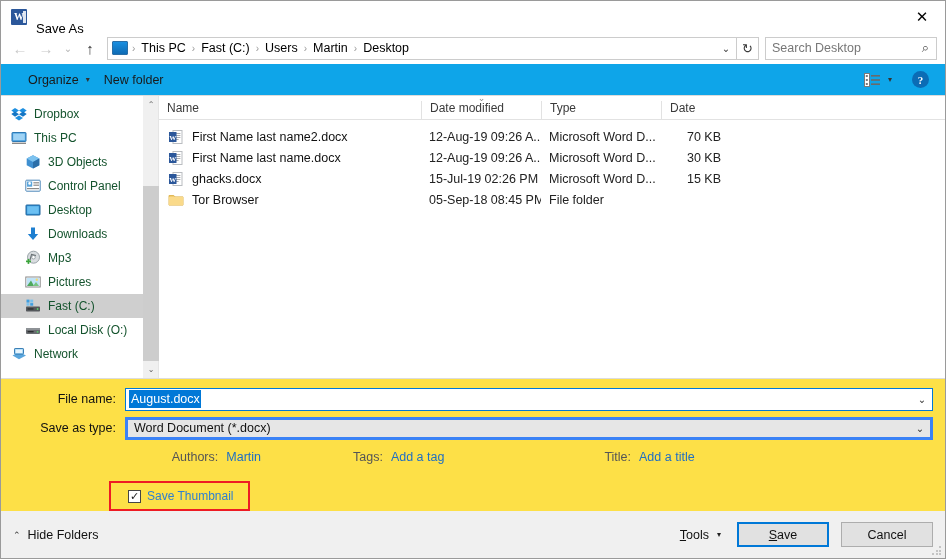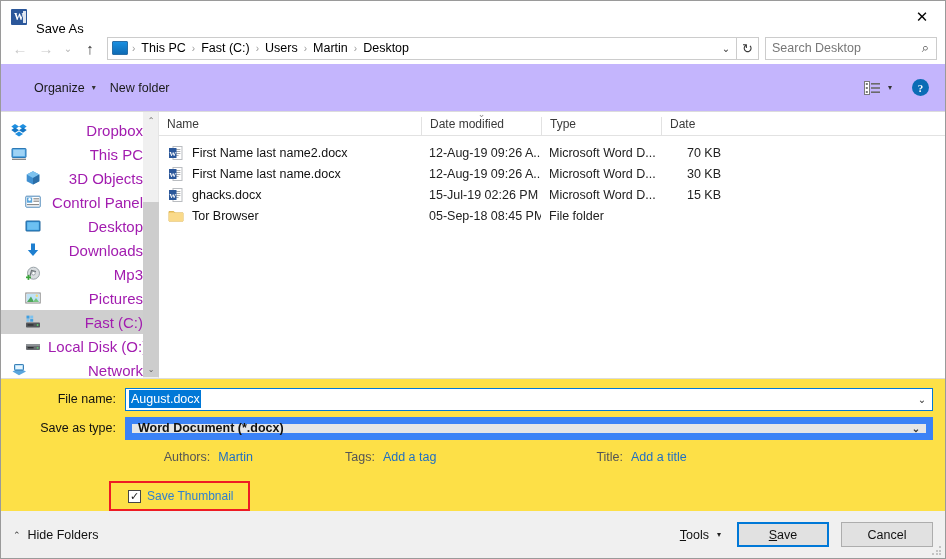--- a/index.html
+++ b/index.html
@@ -127,26 +127,26 @@
     background: #fff;
     display: flex; align-items: center;
     margin-left: 6px;
     flex: none;
   }
   #searchbox .ph { flex: 1; font-size: 12.5px; color: #777; padding-left: 6px; }
   #searchbox .mag { font-size: 13px; color: #4a4a4a; padding-right: 7px; }
 
   
   #cmdbar {
-    height: 48px;
-    display: flex;
-    align-items: center;
-    flex: none;
-    background: #c4b5fd;
-    padding-left: 26px;
+    height: 32px;
+    display: flex;
+    align-items: center;
+    flex: none;
+    background: #0ea5e9;
+    padding-left: 20px;
     border-bottom: 1px solid #dcdcdc;
   }
   .cmd-item {
     font-size: 12.5px; color: #1a1a1a;
     padding: 4px 7px;
     display: flex; align-items: center; gap: 7px;
   }
   .cmd-caret { font-size: 8px; color: #333; }
   .cmd-spacer { flex: 1 1 auto; }
   #view-icon {
@@ -177,25 +177,24 @@
     flex: none;
     background: #ffffff;
     padding-top: 6px;
     overflow: hidden;
     position: relative;
   }
   .side-item {
     height: 24px;
     display: flex;
     align-items: center;
-    font-size: 15px;
-    color: #a21caf;
+    font-size: 12px;
+    color: #14532d;
     padding-left: 10px;
     white-space: nowrap;
-    justify-content: space-between;
   }
   .side-item.indent { padding-left: 24px; }
   .side-item.selected { background: #cfcfcf; }
   .side-ico {
     width: 16px; height: 16px; margin-right: 7px;
     flex: none; position: relative;
   }
 
   
   #side-scroll {
@@ -302,39 +301,39 @@
   }
   #filename-val {
     background: #0078d7;
     color: #fff;
     font-size: 12.5px;
     padding: 1px 1px 1px 2px;
     margin-left: 3px;
     line-height: 16px;
   }
   #savetype-combo {
-    border: 7px solid #3b82f6;
+    border: 3px solid #3b82f6;
     background: #e6e6e6;
-    font-weight: bold;
   }
   #savetype-val { font-size: 12.5px; color: #111; padding-left: 6px; }
   .combo-spacer { flex: 1 1 auto; }
   .combo-arrow {
     width: 20px; flex: none;
     display: flex; align-items: center; justify-content: center;
     font-size: 10px; color: #333;
   }
 
   
   #meta-row {
     display: flex;
     align-items: center;
     height: 24px;
     margin-top: 4px;
     font-size: 12.5px;
+    margin-left: 8px;
   }
   .meta-label { color: #555; }
   .meta-link { color: #1f6fc4; margin-left: 8px; }
   #authors-group { width: 252px; display: flex; justify-content: flex-end; padding-right: 0; }
   #tags-group { margin-left: 92px; display: flex; }
   #title-group { margin-left: 160px; display: flex; }
 
   
   #thumb-wrap {
     margin-top: 12px;

